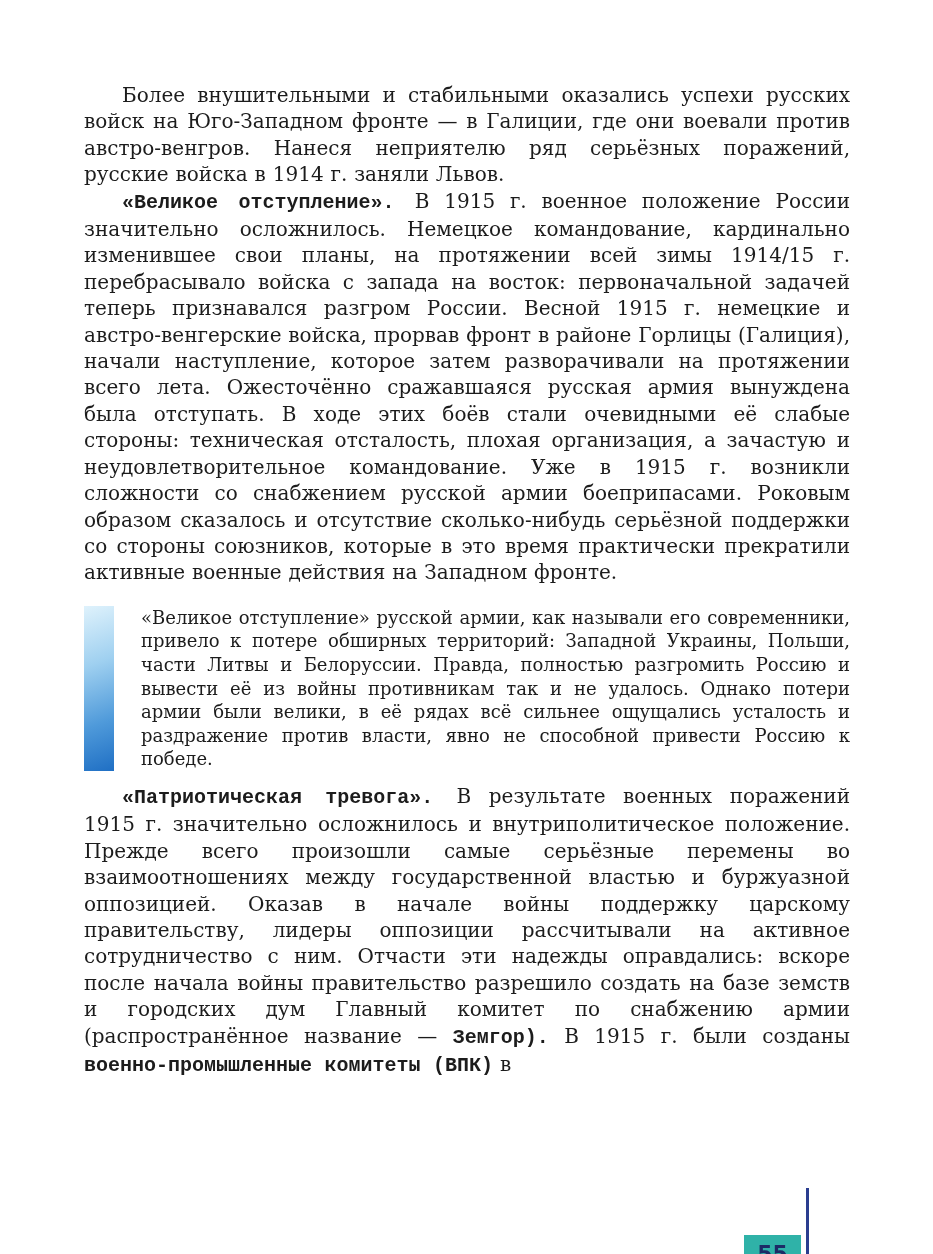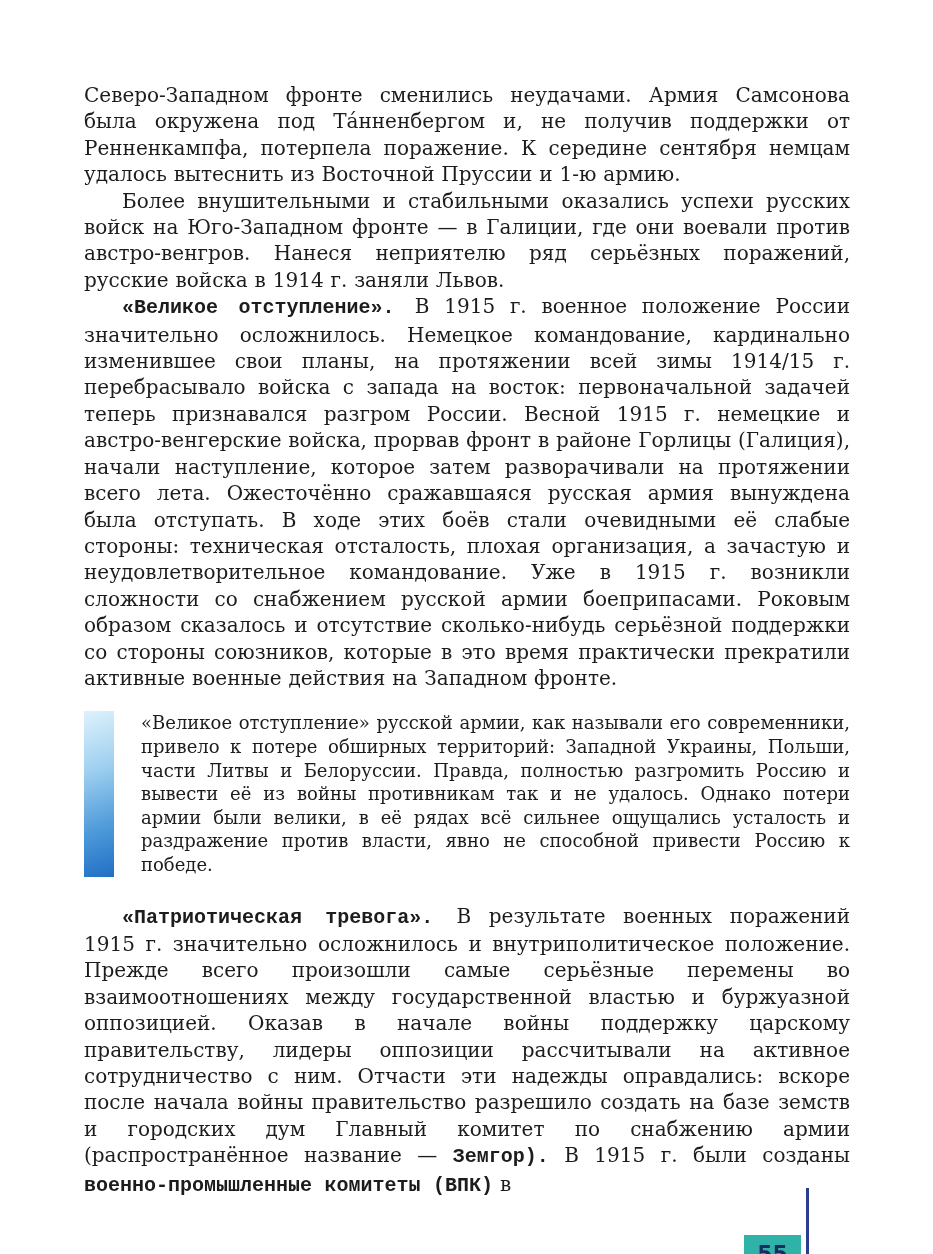--- a/index.html
+++ b/index.html
@@ -39,21 +39,21 @@
   .text-column p.indent {
     text-indent: 38px;
   }
   .text-column p b {
     font-weight: bold;
     font-family: Liberation Mono, monospace;
   }
   .sidebar {
     display: flex;
     align-items: stretch;
-    margin: 20px 0 26px 0;
+    margin: 20px 0 12px 0;
   }
   .sidebar .bar {
     flex: 0 0 30px;
     margin-right: 27px;
     background: linear-gradient(160deg, #dff2fc 0%, #9fd0f0 35%, #4f9ada 70%, #1f6fc4 100%);
   }
   .sidebar p {
     margin: 0;
     font-size: 18px;
     line-height: 23.6px;
@@ -83,21 +83,20 @@
     height: 66px;
     background: var(--edge-line);
   }
 </style>
 </head>
 <body>
 
 <div class="page">
 
   <div class="text-column">
-      <p><span>Северо-Западном фронте сменились неудачами. Армия Самсонова была окружена под Та́нненбергом и, не получив поддержки от Ренненкампфа, потерпела поражение. К середине сентября немцам удалось вытеснить из Восточной Пруссии и 1-ю армию.</span></p>
       <p class="indent"><span>Более внушительными и стабильными оказались успехи русских войск на Юго-Западном фронте — в Галиции, где они воевали против австро-венгров. Нанеся неприятелю ряд серьёзных поражений, русские войска в 1914 г. заняли Львов.</span></p>
       <p class="indent"><b>«Великое отступление». </b><span>В 1915 г. военное положение России значительно осложнилось. Немецкое командование, кардинально изменившее свои планы, на протяжении всей зимы 1914/15 г. перебрасывало войска с запада на восток: первоначальной задачей теперь признавался разгром России. Весной 1915 г. немецкие и австро-венгерские войска, прорвав фронт в районе Горлицы (Галиция), начали наступление, которое затем разворачивали на протяжении всего лета. Ожесточённо сражавшаяся русская армия вынуждена была отступать. В ходе этих боёв стали очевидными её слабые стороны: техническая отсталость, плохая организация, а зачастую и неудовлетворительное командование. Уже в 1915 г. возникли сложности со снабжением русской армии боеприпасами. Роковым образом сказалось и отсутствие сколько-нибудь серьёзной поддержки со стороны союзников, которые в это время практически прекратили активные военные действия на Западном фронте.</span></p>
       <div class="sidebar">
         <div class="bar"></div>
         <p><span>«Великое отступление» русской армии, как называли его современники, привело к потере обширных территорий: Западной Украины, Польши, части Литвы и Белоруссии. Правда, полностью разгромить Россию и вывести её из войны противникам так и не удалось. Однако потери армии были велики, в её рядах всё сильнее ощущались усталость и раздражение против власти, явно не способной привести Россию к победе.</span></p>
       </div>
       <p class="indent"><b>«Патриотическая тревога». </b><span>В результате военных поражений 1915 г. значительно осложнилось и внутриполитическое положение. Прежде всего произошли самые серьёзные перемены во взаимоотношениях между государственной властью и буржуазной оппозицией. Оказав в начале войны поддержку царскому правительству, лидеры оппозиции рассчитывали на активное сотрудничество с ним. Отчасти эти надежды оправдались: вскоре после начала войны правительство разрешило создать на базе земств и городских дум Главный комитет по снабжению армии (распространённое название — </span><b>Земгор).</b><span> В 1915 г. были созданы </span><b>военно-промышленные комитеты (ВПК)</b><span> в</span></p>
     </div>
 
   <div class="page-badge">

